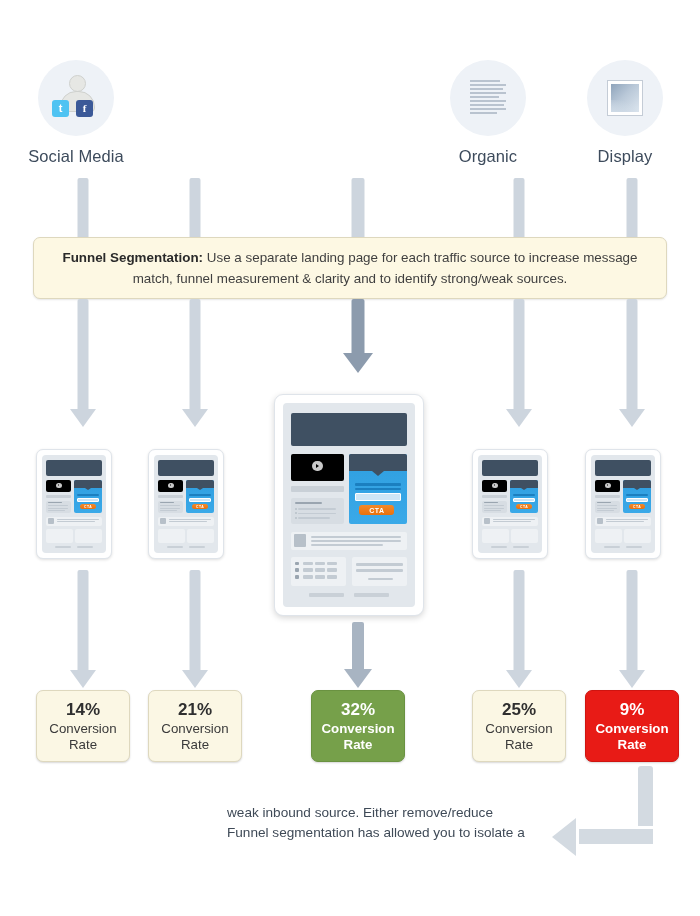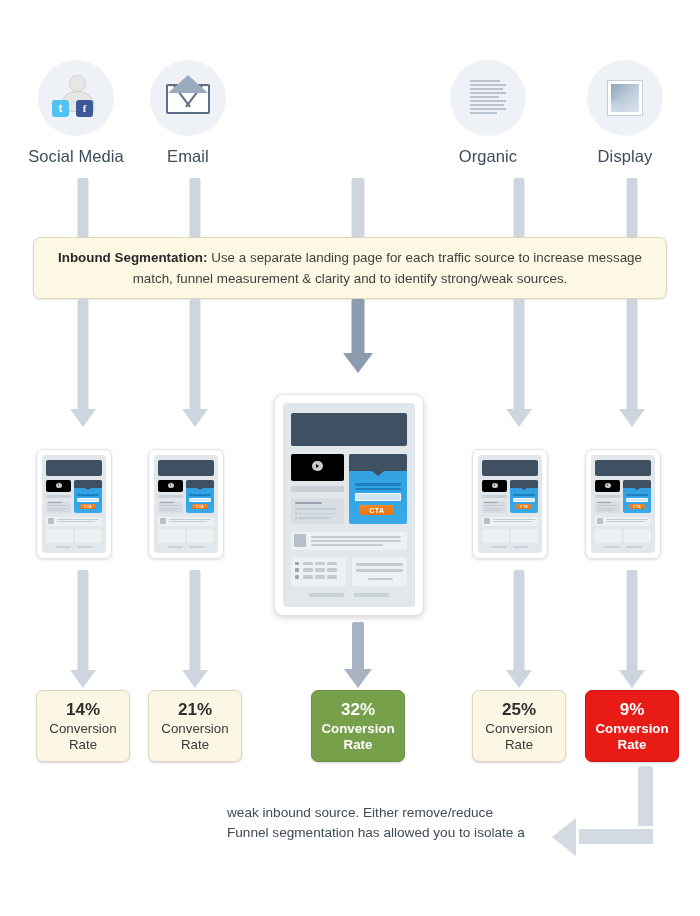--- a/index.html
+++ b/index.html
@@ -205,31 +205,20 @@
   <div class="src" style="left:16px; top:60px;">
     <div class="src-disc">
       <div class="sm-head"></div>
       <div class="sm-body"></div>
       <div class="sm-tw">t</div>
       <div class="sm-fb">f</div>
     </div>
     <div class="src-label">Social Media</div>
   </div>
 
-  <div class="src" style="left:128px; top:60px;">
-    <div class="src-disc">
-      <div class="env">
-        <div class="env-b"></div>
-        <div class="env-v1"></div>
-        <div class="env-v2"></div>
-        <div class="env-flap"></div>
-      </div>
-    </div>
-    <div class="src-label">Email</div>
-  </div>
 
 
   <div class="src" style="left:428px; top:60px;">
     <div class="src-disc">
       <div class="org">
         <i style="top:0px;  width:30px;"></i>
         <i style="top:4px;  width:36px;"></i>
         <i style="top:8px;  width:33px;"></i>
         <i style="top:12px; width:36px;"></i>
         <i style="top:16px; width:29px;"></i>
@@ -260,21 +249,21 @@
   </div>
   <div class="varrow light stub" style="left:506px; top:178px; width:26px; height:62px;">
     <div class="shaft" style="height:62px;"></div>
   </div>
   <div class="varrow light stub" style="left:619px; top:178px; width:26px; height:62px;">
     <div class="shaft" style="height:62px;"></div>
   </div>
 
   <div id="callout">
     <p>
-      <b>Inbound Segmentation:</b><span> Use a separate landing page for each traffic source to increase message match, funnel measurement &amp; clarity and to identify strong/weak sources.</span>
+      <b>Funnel Segmentation:</b><span> Use a separate landing page for each traffic source to increase message match, funnel measurement &amp; clarity and to identify strong/weak sources.</span>
     </p>
   </div>
 
   <div class="varrow light" style="left:70px; top:299px; width:26px; height:128px;">
     <div class="shaft" style="height:110px;"></div>
     <div class="head" style="top:110px;"></div>
   </div>
   <div class="varrow light" style="left:182px; top:299px; width:26px; height:128px;">
     <div class="shaft" style="height:110px;"></div>
     <div class="head" style="top:110px;"></div>

